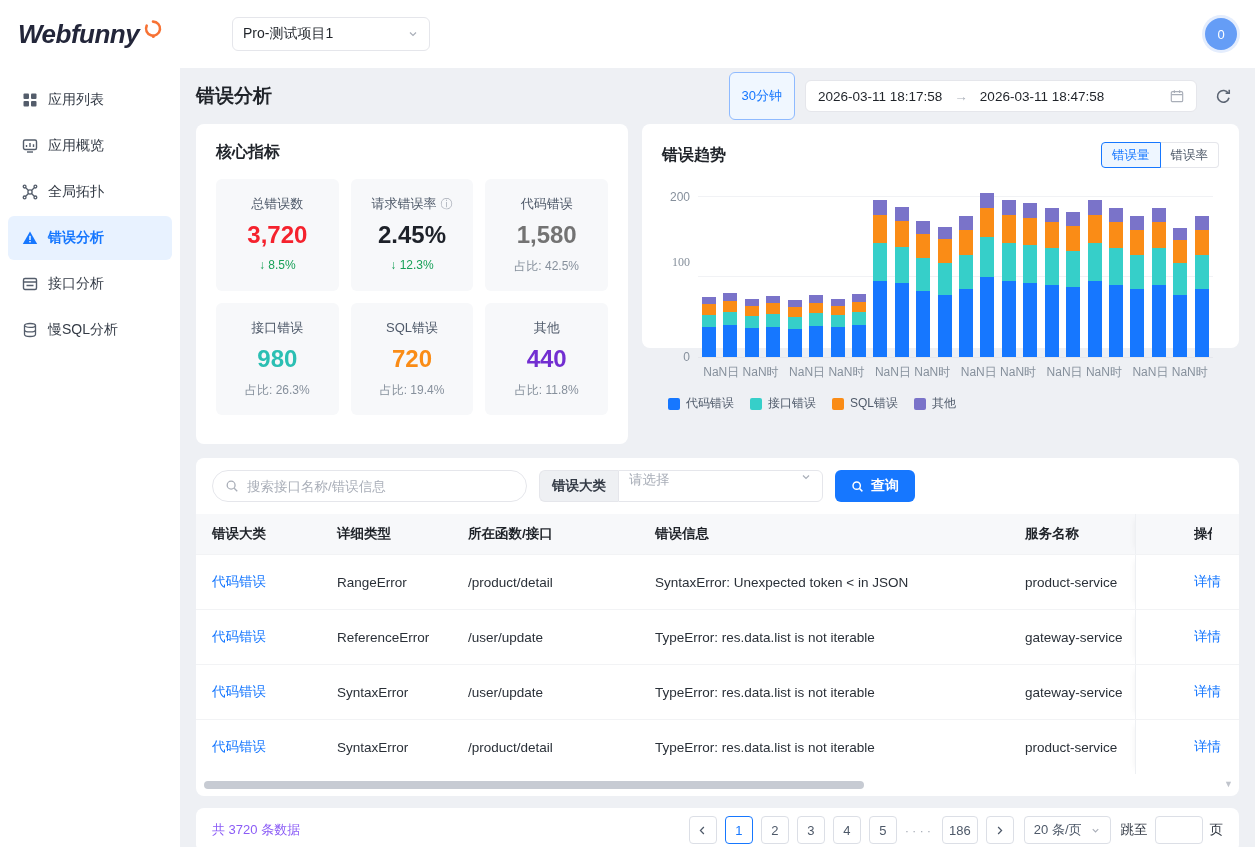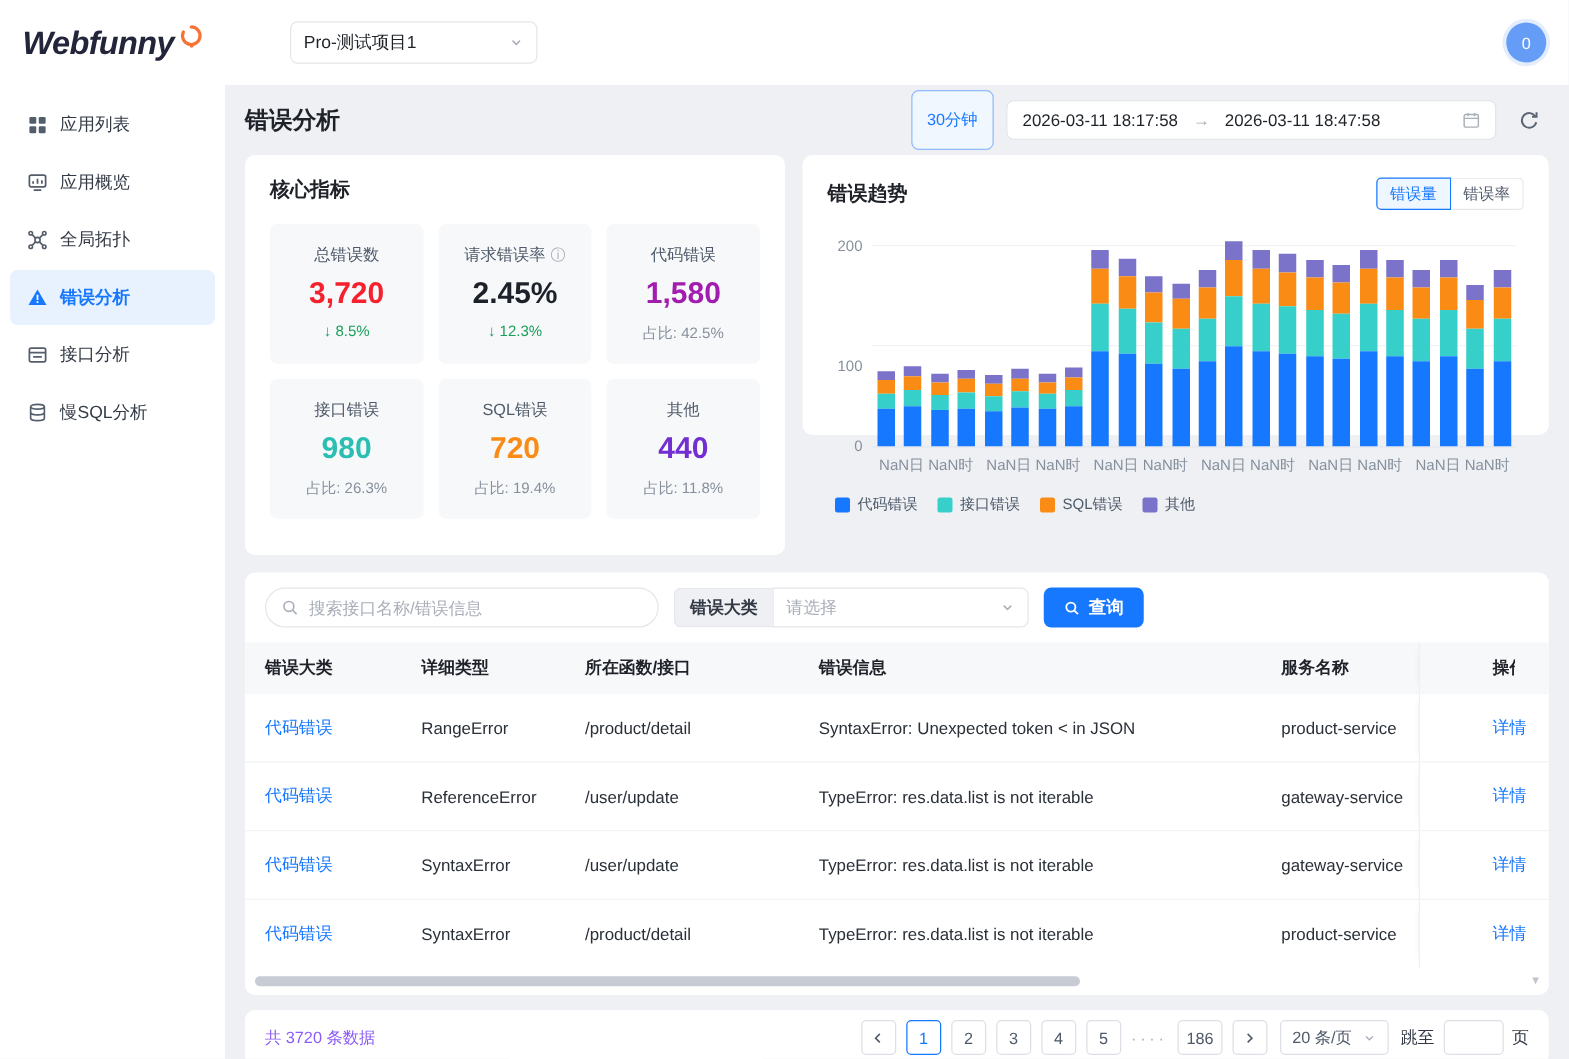--- a/index.html
+++ b/index.html
@@ -84,21 +84,21 @@
   .table-card { margin-top:14px; padding-top:12px; overflow:hidden; }
   .filter-row { display:flex; align-items:center; gap:12px; padding:0 16px 12px; }
   .search-box { width:315px; height:32px; border:1px solid #e5e6eb; border-radius:16px;
     display:flex; align-items:center; gap:8px; padding:0 12px; color:#a9aeb8; background:#fff; }
   .search-box input { border:none; outline:none; flex:1; font-size:13.5px; background:transparent; color:#1f2329; }
   .search-box input::placeholder { color:#a9aeb8; }
   .cat-group { display:flex; height:32px; }
   .cat-label { background:#eef0f3; border:1px solid #e5e6eb; border-right:none; border-radius:6px 0 0 6px;
     display:flex; align-items:center; padding:0 12px; font-size:13.5px; font-weight:700; color:#333a45; }
   .cat-select { width:205px; border:1px solid #e5e6eb; border-radius:0 6px 6px 0; display:flex;
-    align-items:center; justify-content:space-between; padding:0 10px; color:#a9aeb8;
+    justify-content:space-between; padding:0 10px; color:#a9aeb8;
     font-size:13.5px; background:#fff; cursor:pointer; }
   .query-btn { height:32px; padding:0 16px; background:#1677ff; color:#fff; border:none; border-radius:6px;
     font-size:14px; font-weight:600; display:flex; align-items:center; gap:7px; cursor:pointer; }
 
   .t-head { display:flex; background:#f7f8fa; }
   .th { height:40px; font-weight:700; color:#1f2329; }
   .th, .td { padding:0 16px; display:flex; align-items:center; font-size:13.5px; overflow:hidden; white-space:nowrap; }
   .td { height:54px; color:#2a3038; }
   .c0 { width:125px; flex:none; } .c1 { width:131px; flex:none; } .c2 { width:187px; flex:none; }
   .c3 { width:370px; flex:none; } .c4 { flex:1; min-width:0; }
@@ -274,21 +274,21 @@
                   <span>请求错误率</span>
                   <span class="info-glyph">ⓘ</span>
                 </div>
                 <div class="t-value" style="color: rgb(29, 33, 41);">2.45%</div>
                 <div class="t-sub" style="color: rgb(24, 160, 88);">↓ 12.3%</div>
               </div>
               <div class="tile">
                 <div class="t-label">
                   <span>代码错误</span>
                 </div>
-                <div class="t-value" style="color: #a21caf;">1,580</div>
+                <div class="t-value" style="color: #737373;">1,580</div>
                 <div class="t-sub" style="color: rgb(134, 144, 156);">占比: 42.5%</div>
               </div>
               <div class="tile">
                 <div class="t-label">
                   <span>接口错误</span>
                 </div>
                 <div class="t-value" style="color: rgb(43, 191, 179);">980</div>
                 <div class="t-sub" style="color: rgb(134, 144, 156);">占比: 26.3%</div>
               </div>
               <div class="tile">
@@ -316,21 +316,21 @@
                 <span>错误量</span>
               </button>
               <button class="seg-btn">
                 <span>错误率</span>
               </button>
             </div>
           </div>
           <div class="chart" id="chart">
               <span class="ytick" style="bottom: 0px;">0</span>
               <div class="gridline" style="bottom: 80px;"></div>
-              <span class="ytick" style="bottom: 64px;">100</span>
+              <span class="ytick" style="bottom: 95px; font-family: Liberation Serif, serif;">100</span>
               <div class="gridline" style="bottom: 160px;"></div>
               <span class="ytick" style="bottom: 160px;">200</span>
               <div class="bars">
                 <div class="bar">
                   <div class="seg" style="height: 7.2px; background: rgb(122, 115, 201);"></div>
                   <div class="seg" style="height: 10.4px; background: rgb(250, 140, 22);"></div>
                   <div class="seg" style="height: 12px; background: rgb(54, 207, 201);"></div>
                   <div class="seg" style="height: 30.4px; background: rgb(22, 119, 255);"></div>
                 </div>
                 <div class="bar">

